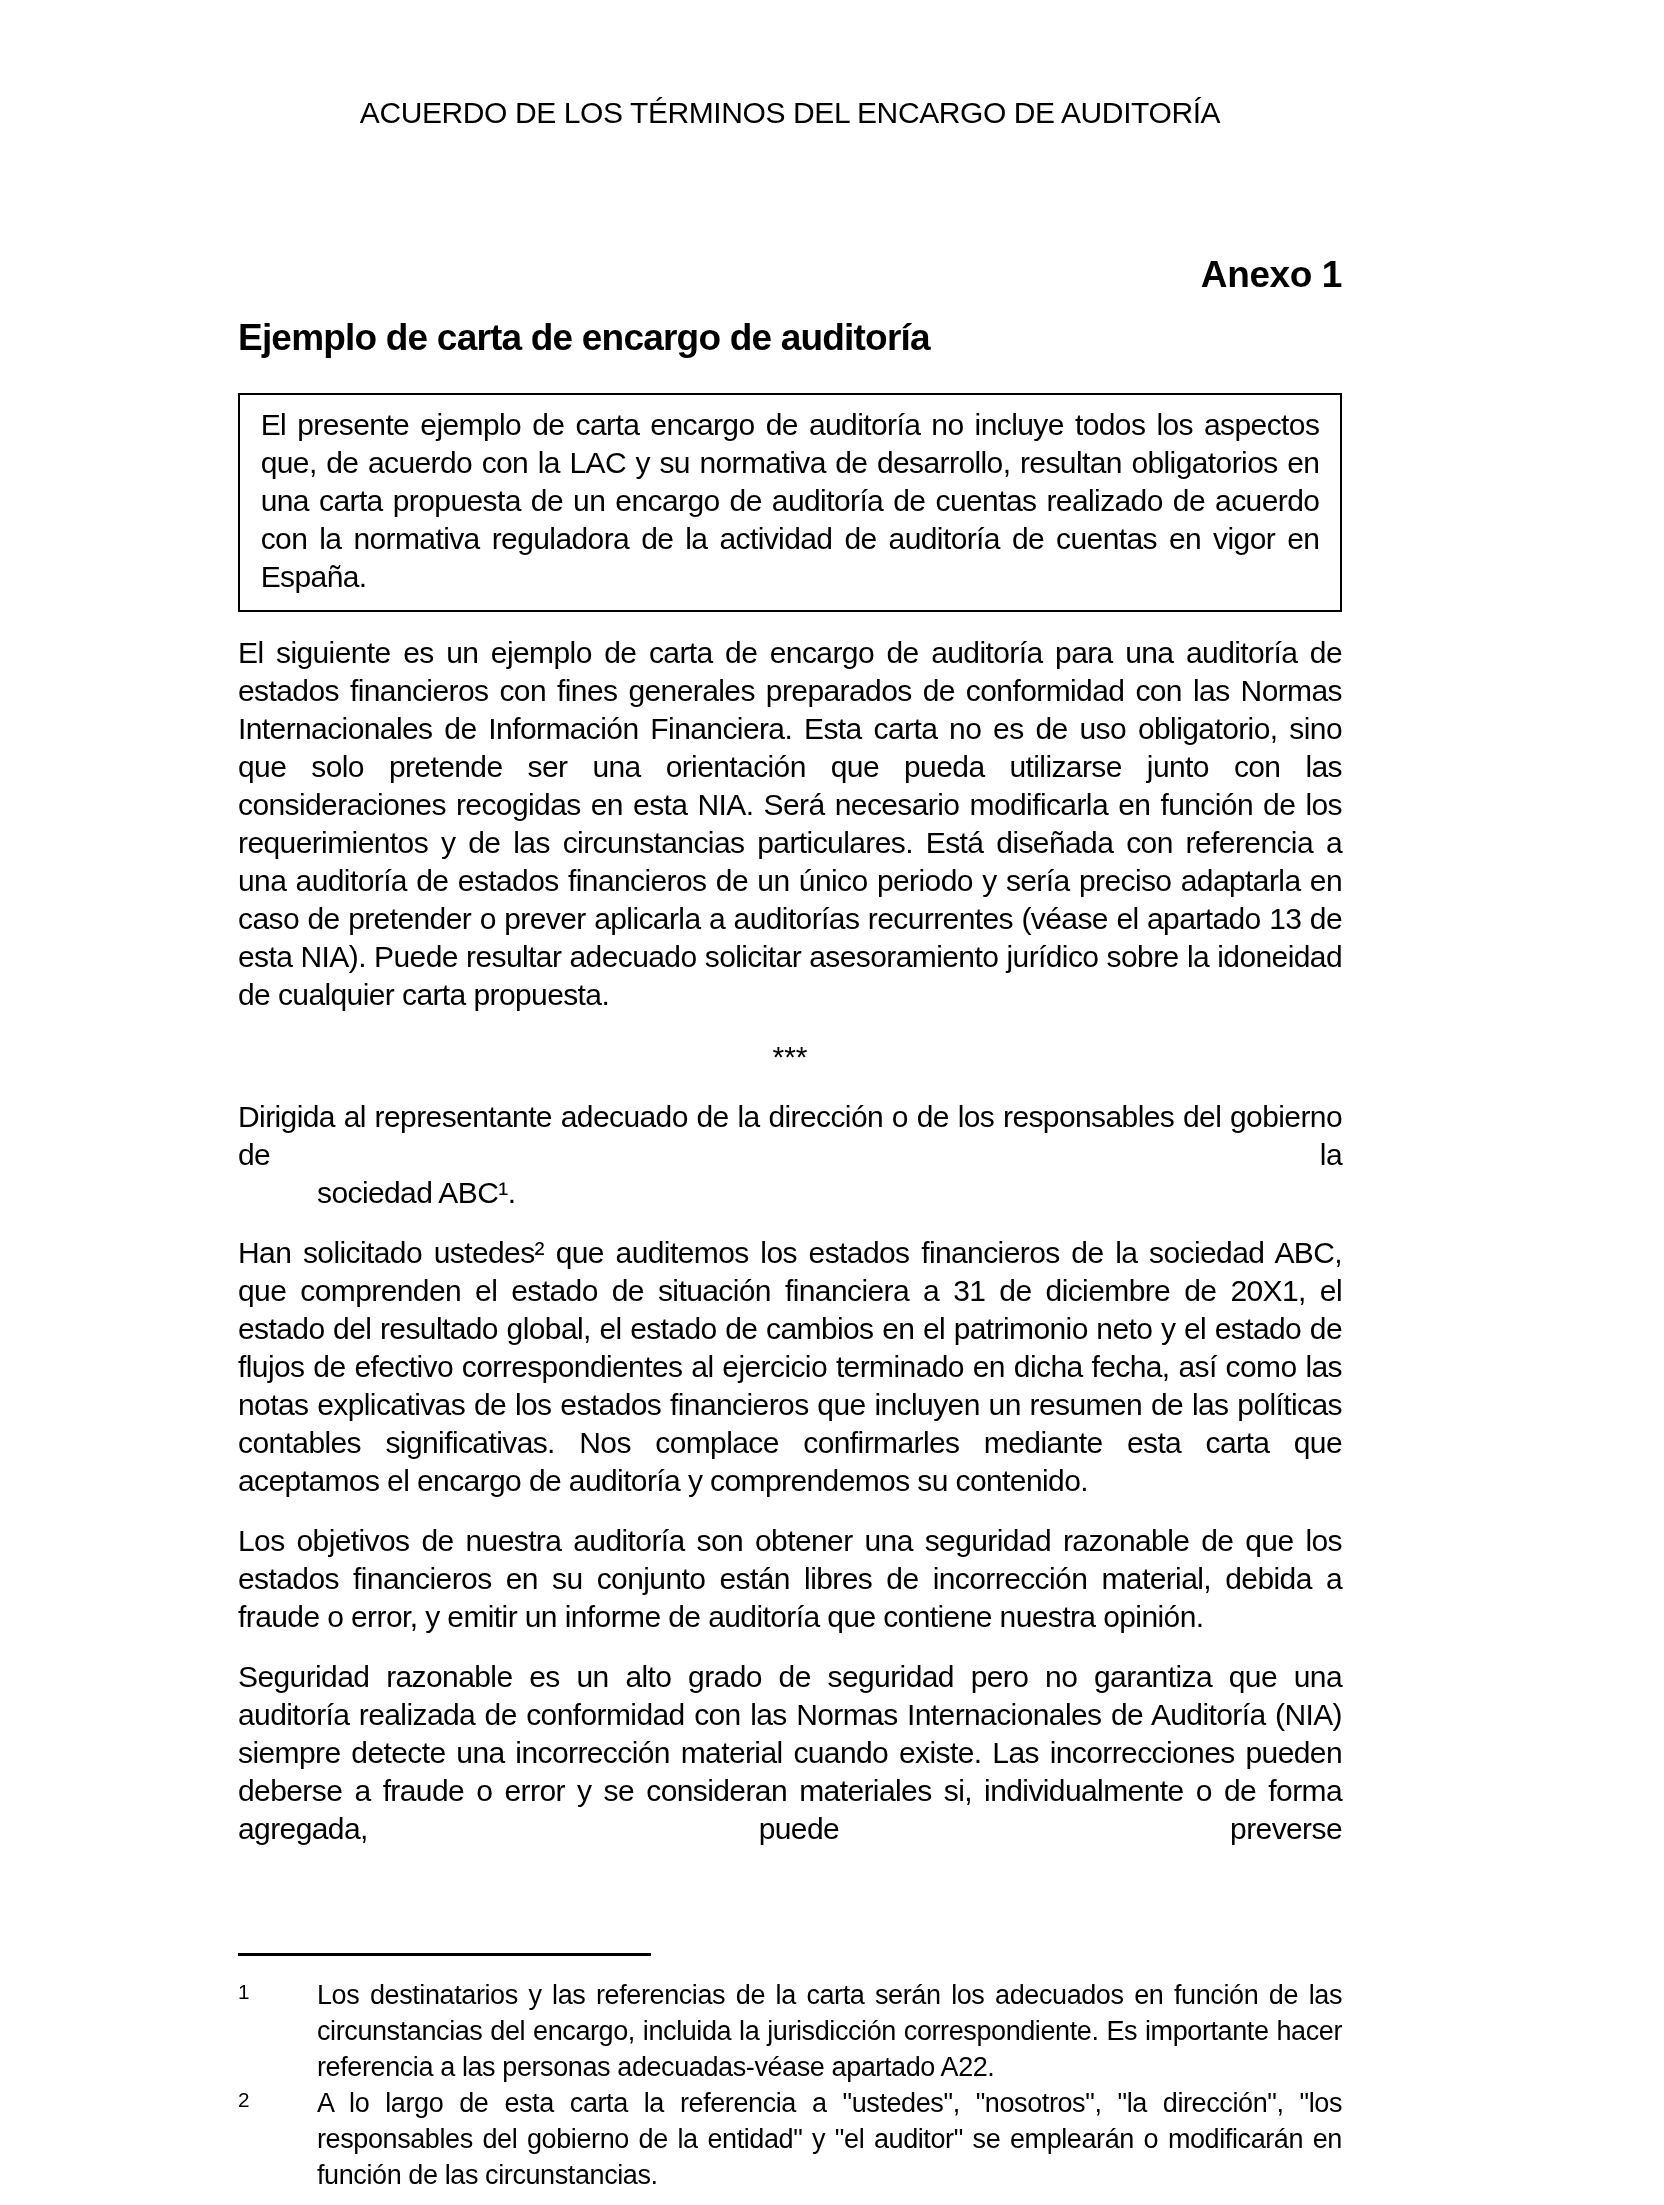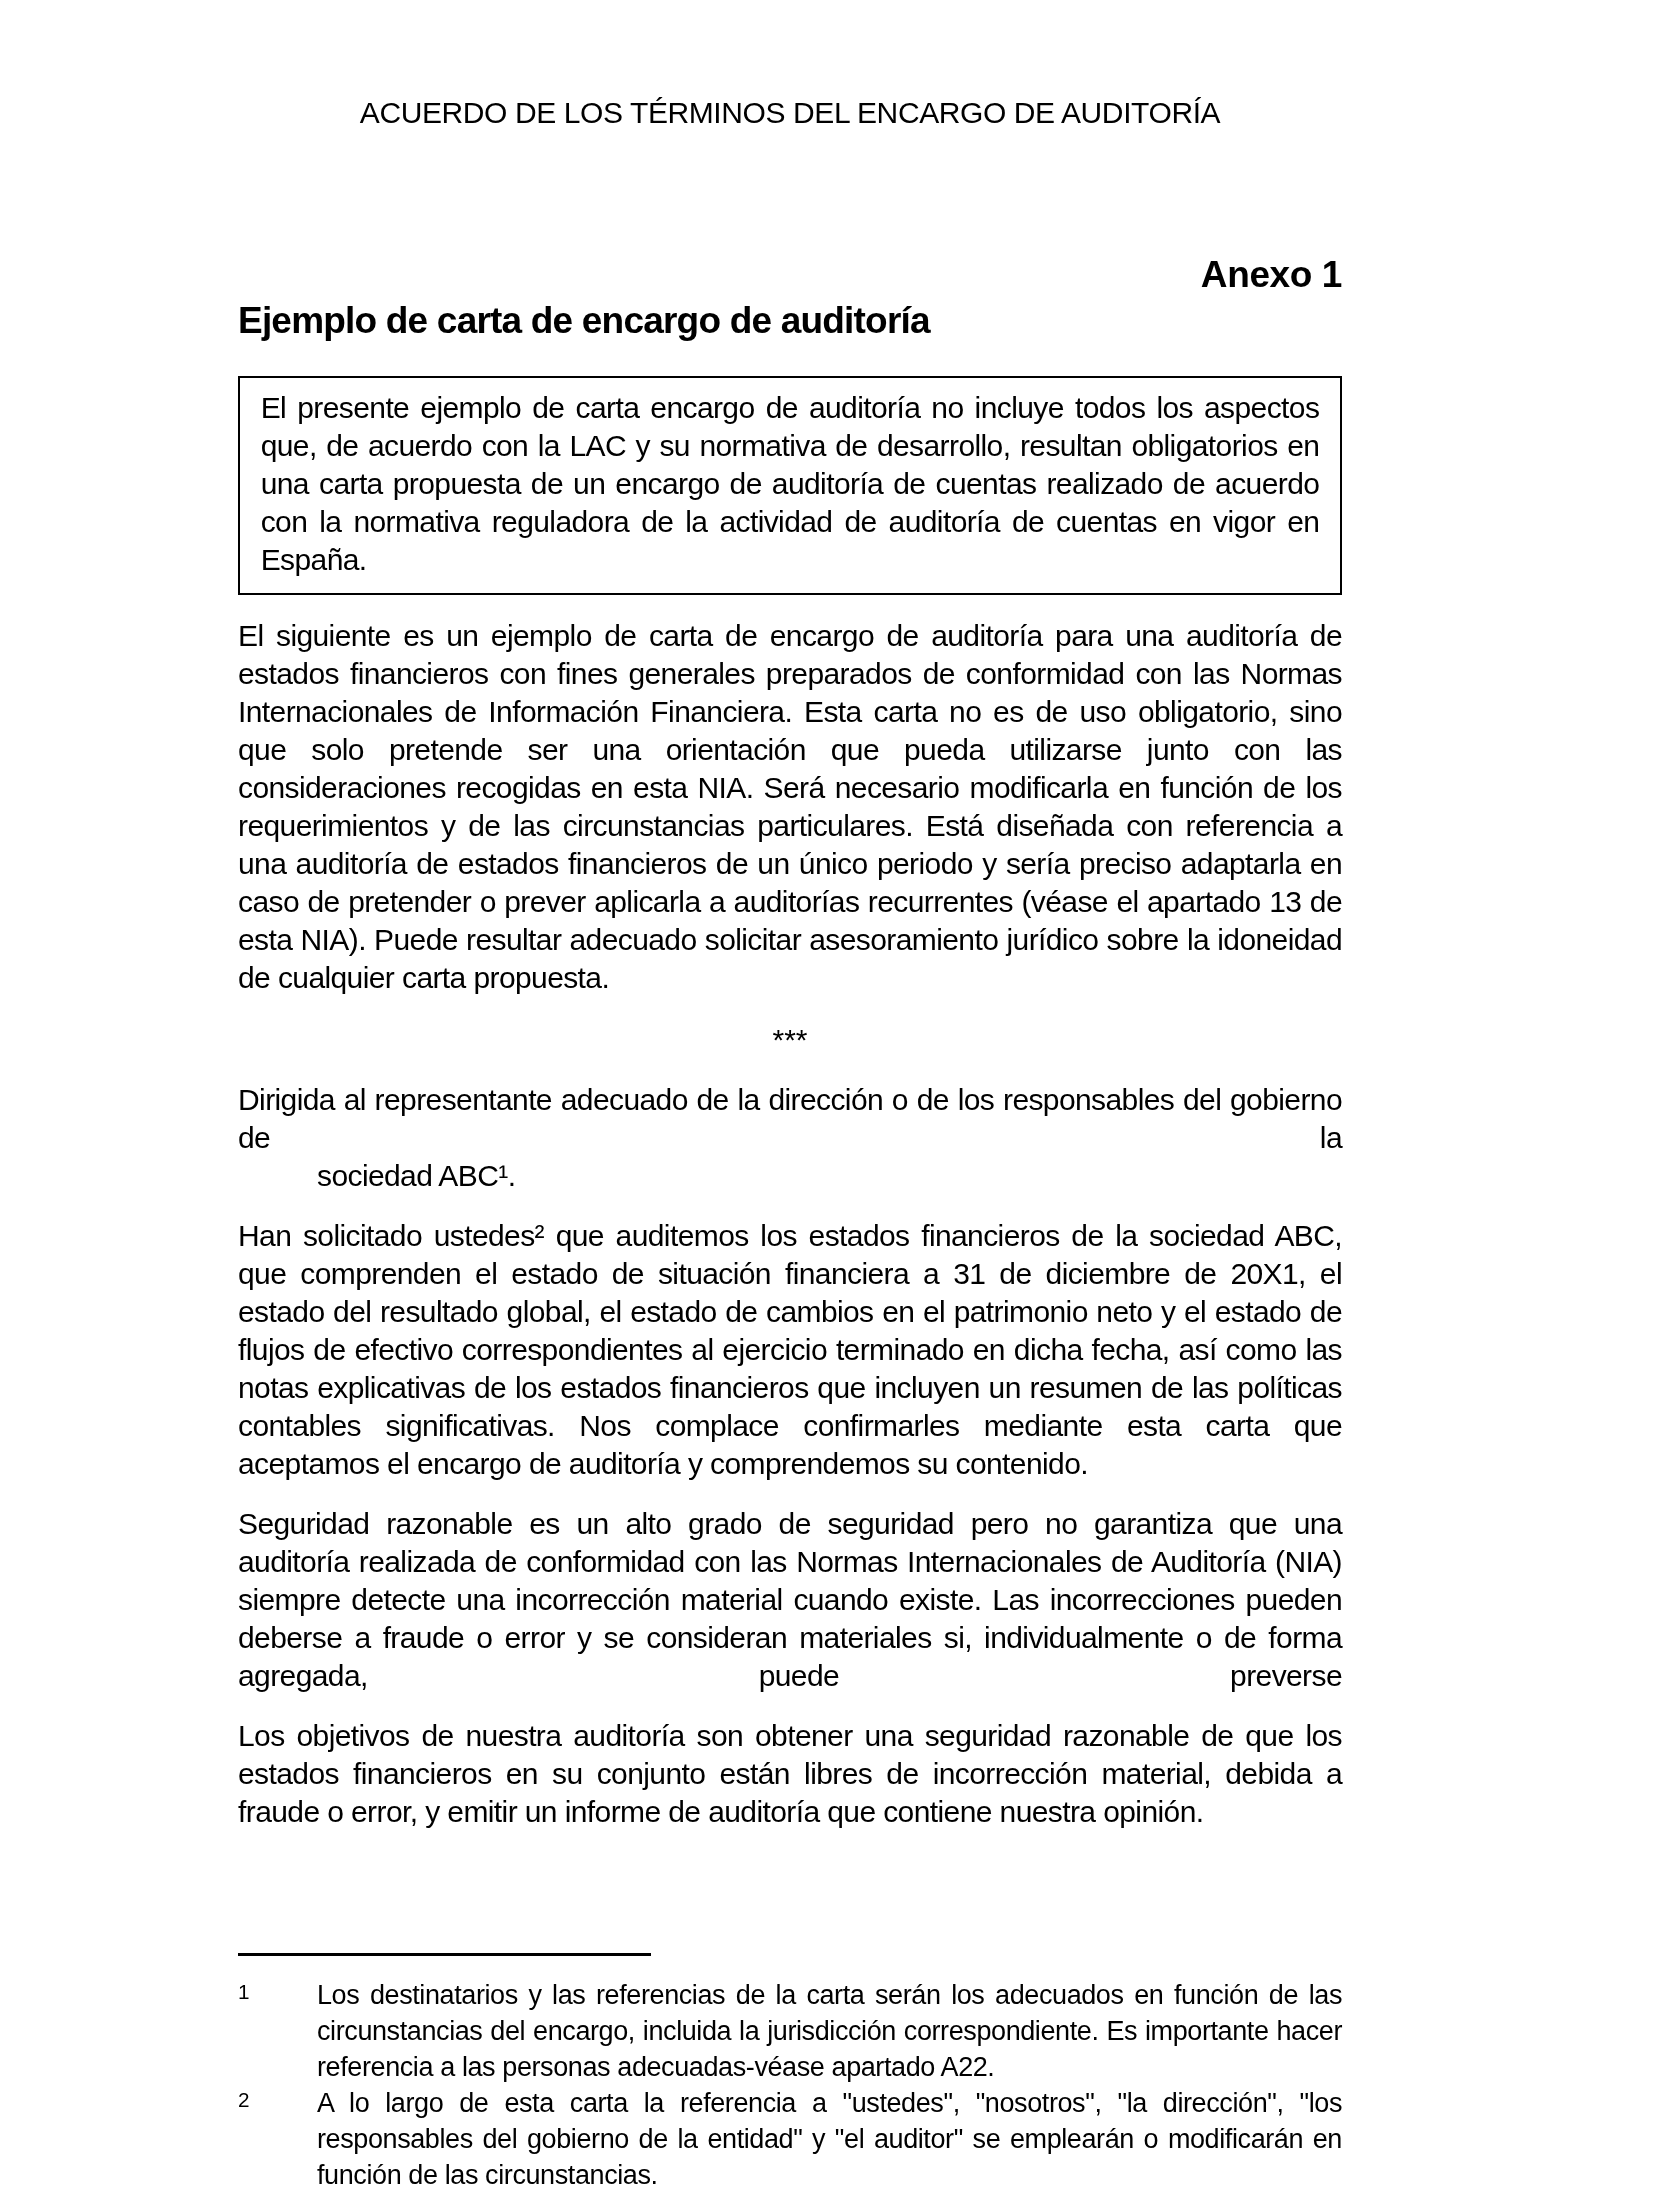--- a/index.html
+++ b/index.html
@@ -36,21 +36,21 @@
     text-align: right;
     font-size: 32px;
     letter-spacing: -0.4px;
     margin-top: 30px;
     line-height: 40px;
   }
   .section-title {
     font-weight: bold;
     font-size: 37px;
     letter-spacing: -0.8px;
-    margin-top: 1px;
+    margin-top: 18px;
     line-height: 44px;
   }
   .notice-box {
     border: 2.4px solid #000000;
     margin-top: 33px;
     padding: 11px 20.7px 14.3px 20.7px;
   }
   .para {
     font-size: 30px;
     line-height: 38px;
@@ -140,23 +140,23 @@
   <p class="para flow-gap">El siguiente es un ejemplo de carta de encargo de auditoría para una auditoría de estados financieros con fines generales preparados de conformidad con las Normas Internacionales de Información Financiera. Esta carta no es de uso obligatorio, sino que solo pretende ser una orientación que pueda utilizarse junto con las consideraciones recogidas en esta NIA. Será necesario modificarla en función de los requerimientos y de las circunstancias particulares. Está diseñada con referencia a una auditoría de estados financieros de un único periodo y sería preciso adaptarla en caso de pretender o prever aplicarla a auditorías recurrentes (véase el apartado 13 de esta NIA). Puede resultar adecuado solicitar asesoramiento jurídico sobre la idoneidad de cualquier carta propuesta.</p>
 
   <div class="stars">***</div>
 
   <div class="salutation-l1">Dirigida al representante adecuado de la dirección o de los responsables del gobierno de la</div>
   <div class="salutation-l2">sociedad ABC¹.</div>
 
 
   <p class="para flow-gap">Han solicitado ustedes² que auditemos los estados financieros de la sociedad ABC, que comprenden el estado de situación financiera a 31 de diciembre de 20X1, el estado del resultado global, el estado de cambios en el patrimonio neto y el estado de flujos de efectivo correspondientes al ejercicio terminado en dicha fecha, así como las notas explicativas de los estados financieros que incluyen un resumen de las políticas contables significativas. Nos complace confirmarles mediante esta carta que aceptamos el encargo de auditoría y comprendemos su contenido.</p>
 
+  <p class="para">Los objetivos de nuestra auditoría son obtener una seguridad razonable de que los estados financieros en su conjunto están libres de incorrección material, debida a fraude o error, y emitir un informe de auditoría que contiene nuestra opinión.</p>
+
   <p class="para last-paragraph">Seguridad razonable es un alto grado de seguridad pero no garantiza que una auditoría realizada de conformidad con las Normas Internacionales de Auditoría (NIA) siempre detecte una incorrección material cuando existe. Las incorrecciones pueden deberse a fraude o error y se consideran materiales si, individualmente o de forma agregada, puede preverse</p>
-
-  <p class="para">Los objetivos de nuestra auditoría son obtener una seguridad razonable de que los estados financieros en su conjunto están libres de incorrección material, debida a fraude o error, y emitir un informe de auditoría que contiene nuestra opinión.</p>
 
   <div class="footnote-block">
     <div class="footnote-rule"></div>
 
     <div class="footnote">
       <div class="fn-num">1</div>
       <div class="fn-text">Los destinatarios y las referencias de la carta serán los adecuados en función de las circunstancias del encargo, incluida la jurisdicción correspondiente. Es importante hacer referencia a las personas adecuadas-véase apartado A22.</div>
     </div>
 
     <div class="footnote">

